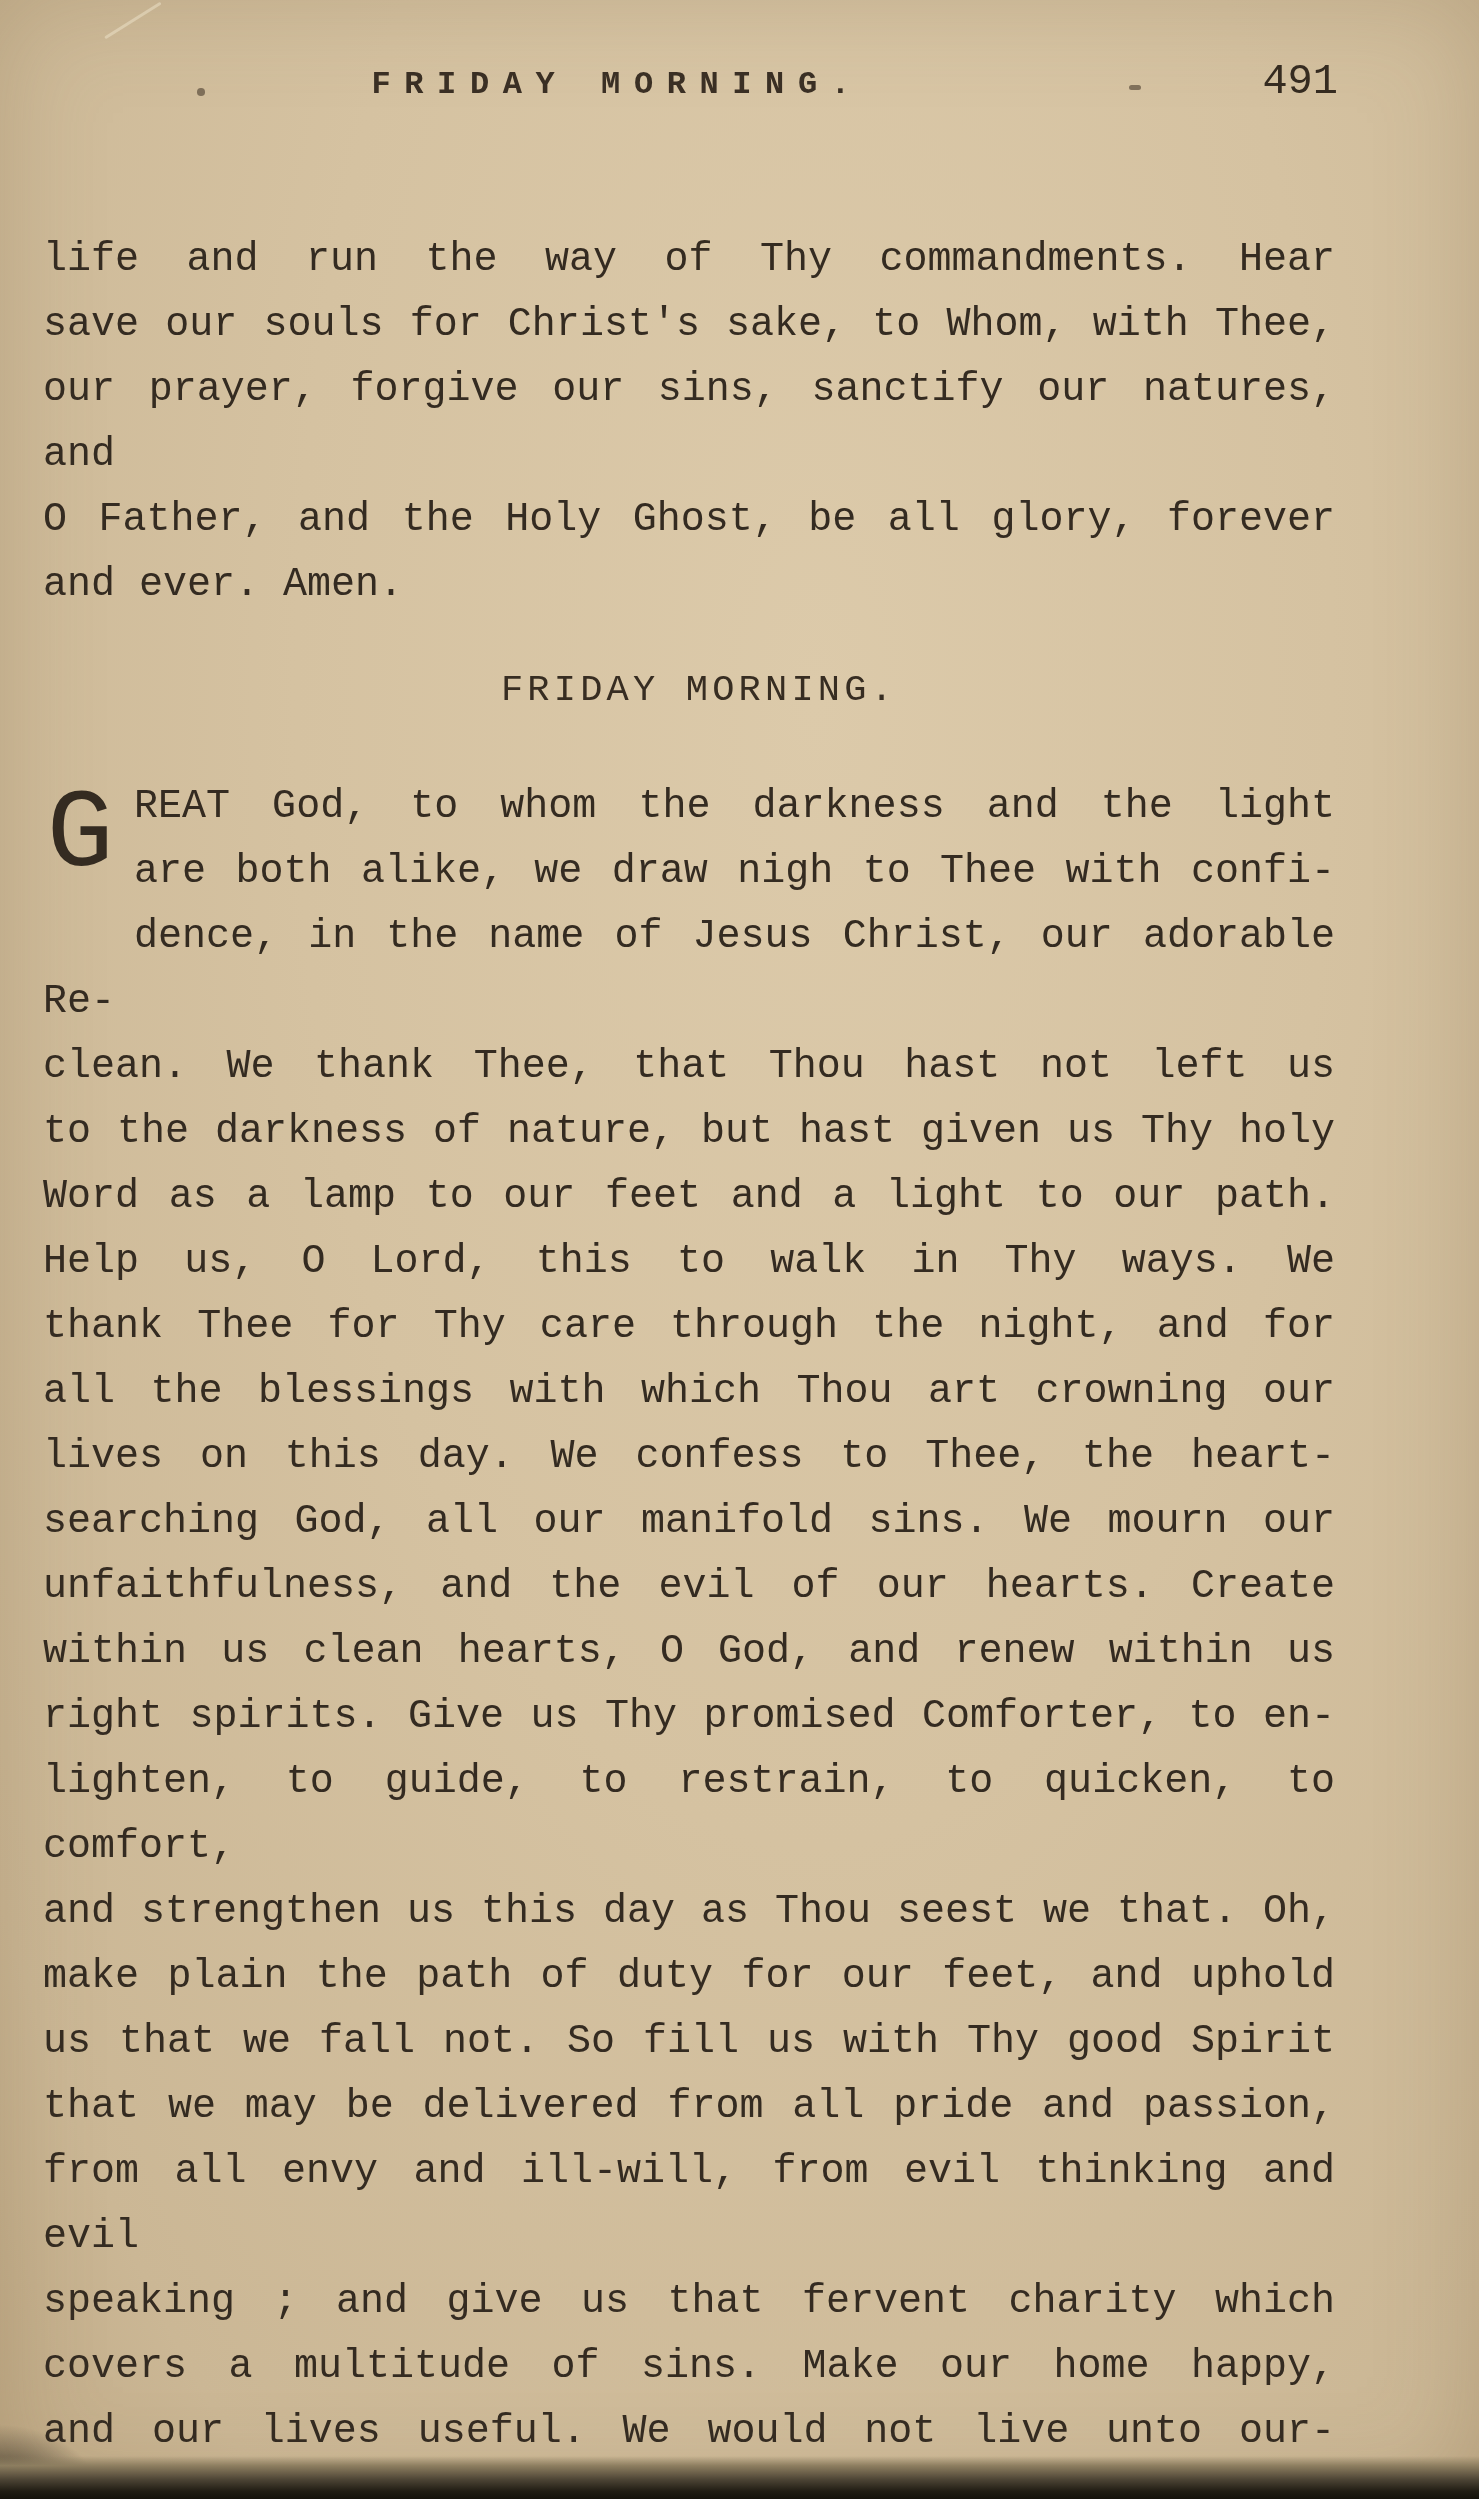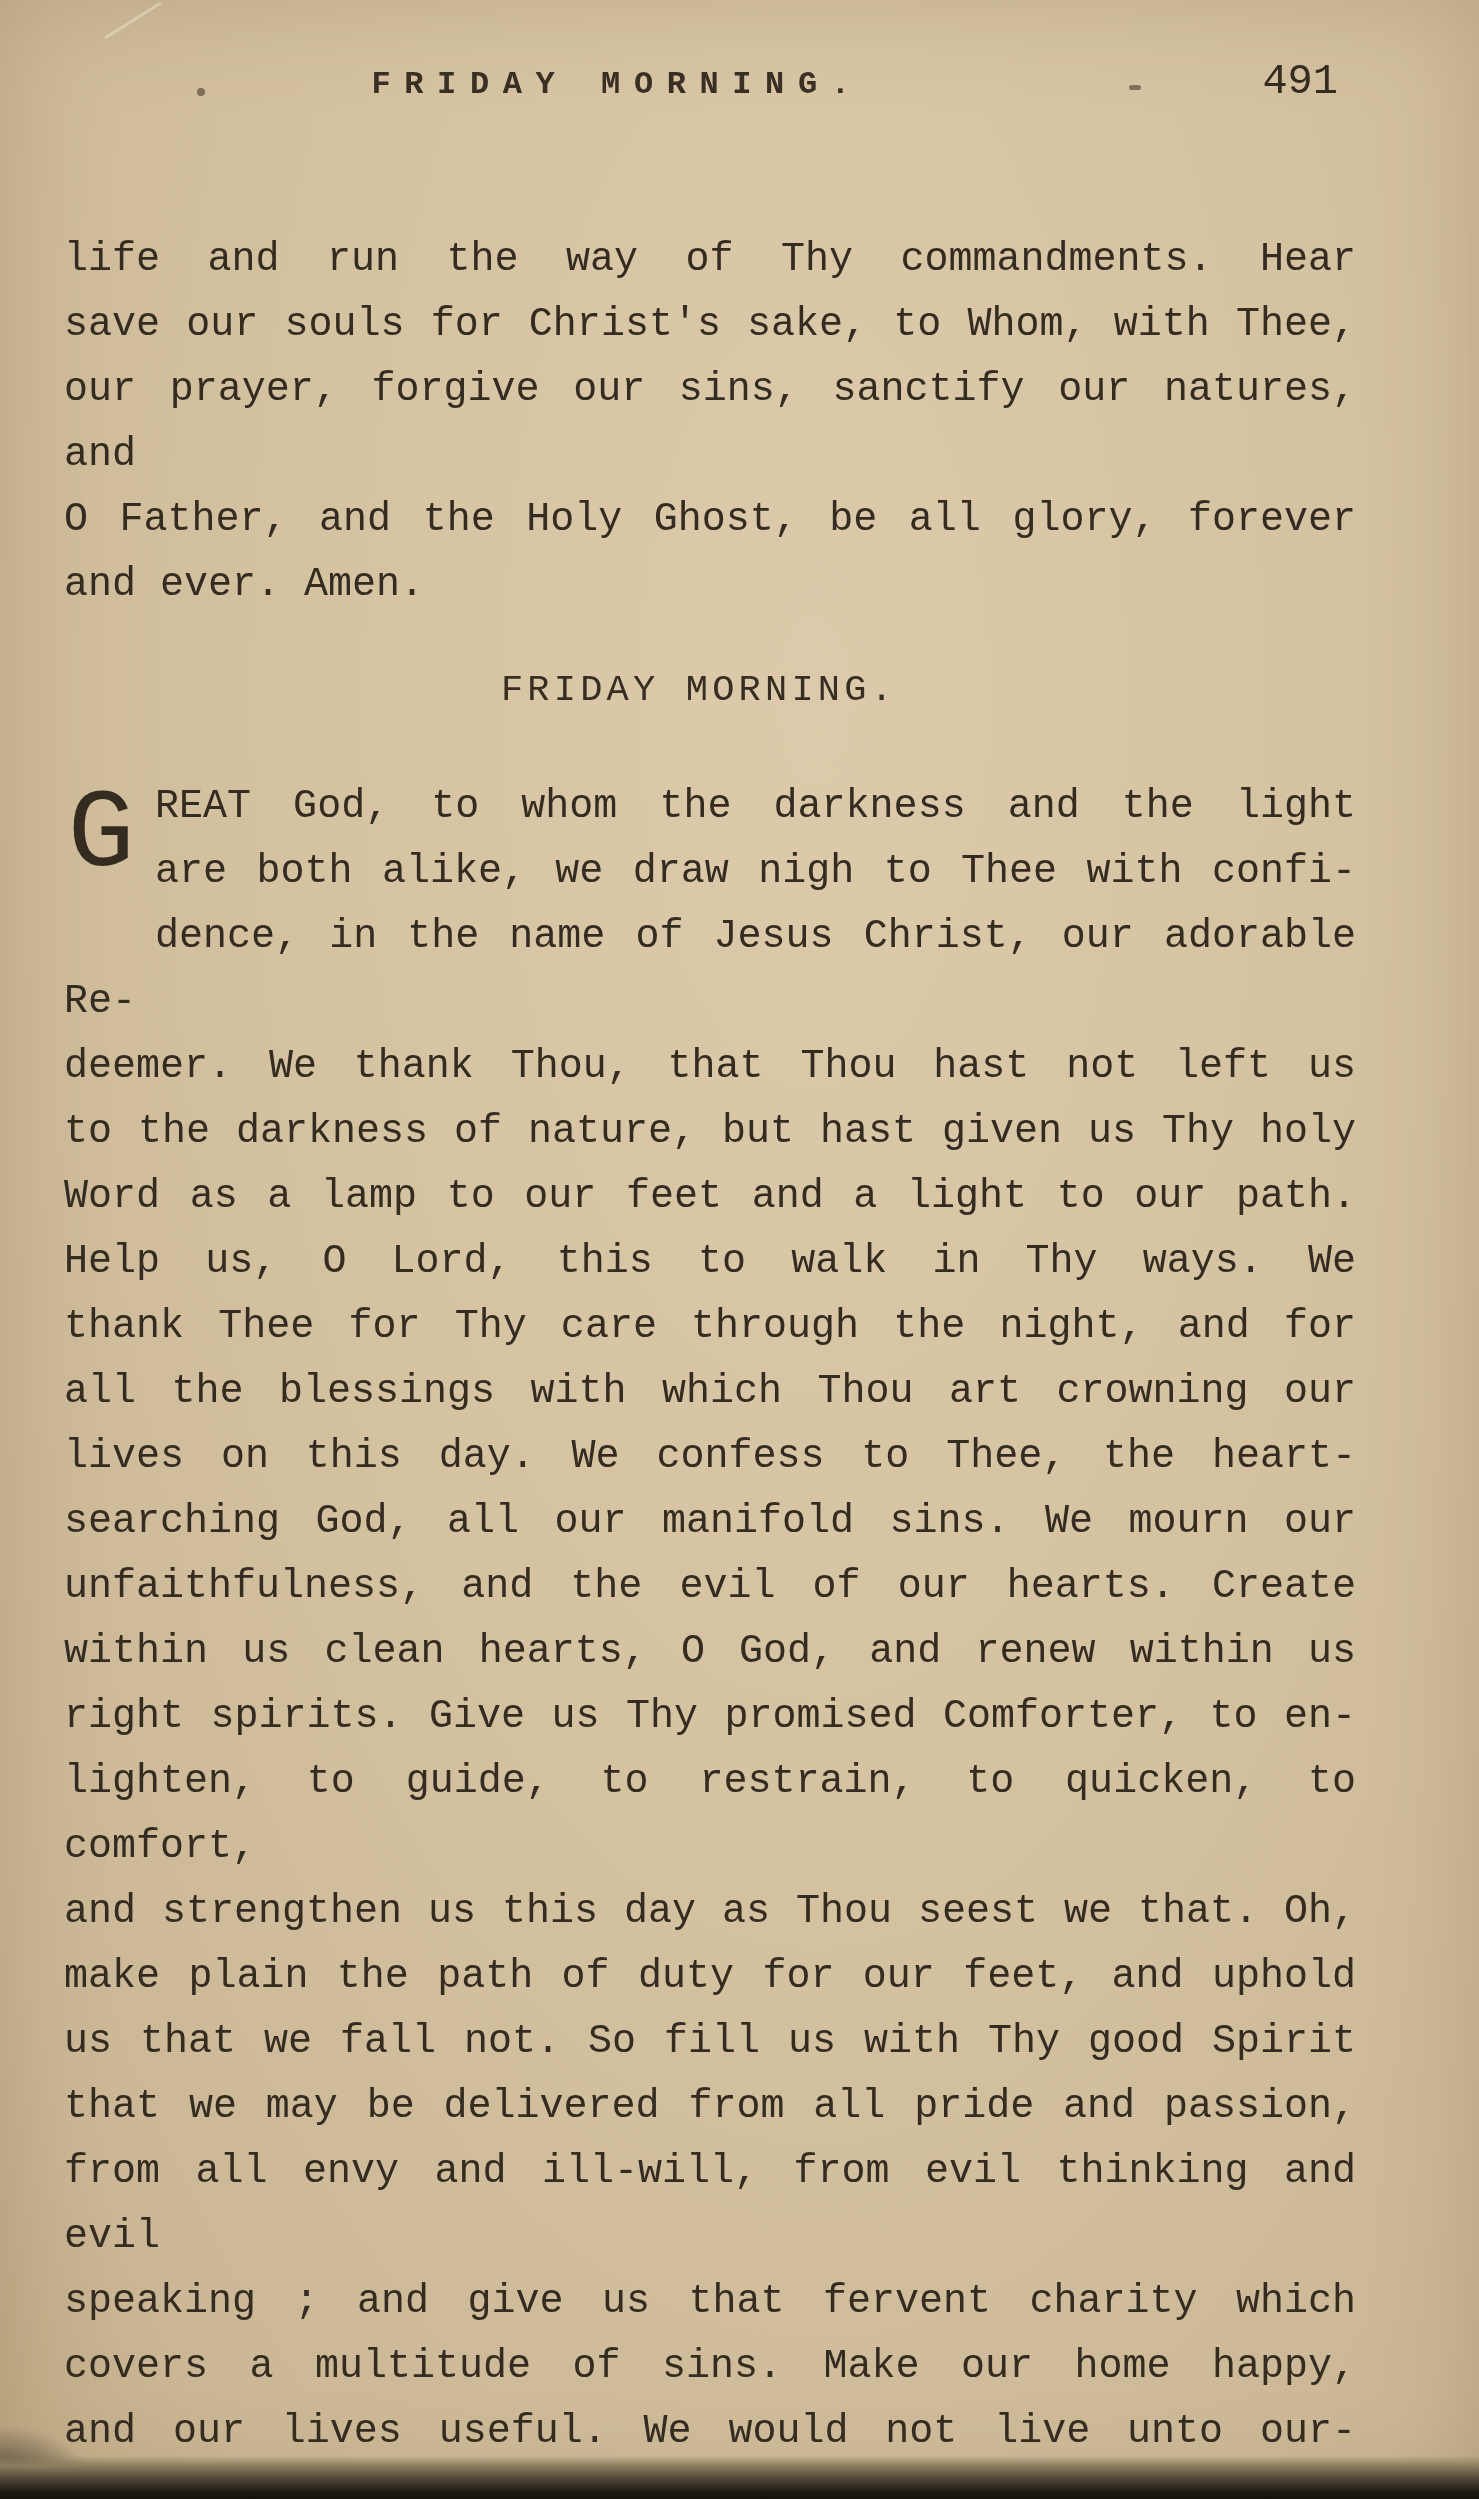--- a/index.html
+++ b/index.html
@@ -29,21 +29,21 @@
   .page-number {
     position: absolute;
     top: 58px;
     right: 142px;
     font-size: 42px;
     color: #352b20;
   }
   
   .textblock {
     position: absolute;
-    left: 64px;
+    left: 43px;
     width: 1292px;
   }
   .para { font-size: 40px; line-height: 65px; }
   .line {
     text-align: justify;
     text-align-last: justify;
     white-space: normal;
   }
   .para1 { top: 227px; }
   .para1 .line:last-child { text-align-last: left; }
@@ -126,21 +126,21 @@
     </div>
 
   <div class="section-heading">FRIDAY MORNING.</div>
 
   <div class="textblock para para2" style="position:absolute;">
     <span class="dropcap">G</span>
     <div class="lines">
         <div class="line">REAT God, to whom the darkness and the light</div>
         <div class="line">are both alike, we draw nigh to Thee with confi-</div>
         <div class="line">dence, in the name of Jesus Christ, our adorable Re-</div>
-        <div class="line">deemer.  We thank Thou, that Thou hast not left us</div>
+        <div class="line">clean.  We thank Thee, that Thou hast not left us</div>
         <div class="line">to the darkness of nature, but hast given us Thy holy</div>
         <div class="line">Word as a lamp to our feet and a light to our path.</div>
         <div class="line">Help us, O Lord, this to walk in Thy ways.  We</div>
         <div class="line">thank Thee for Thy care through the night, and for</div>
         <div class="line">all the blessings with which Thou art crowning our</div>
         <div class="line">lives on this day.  We confess to Thee, the heart-</div>
         <div class="line">searching God, all our manifold sins.  We mourn our</div>
         <div class="line">unfaithfulness, and the evil of our hearts.  Create</div>
         <div class="line">within us clean hearts, O God, and renew within us</div>
         <div class="line">right spirits.  Give us Thy promised Comforter, to en-</div>

